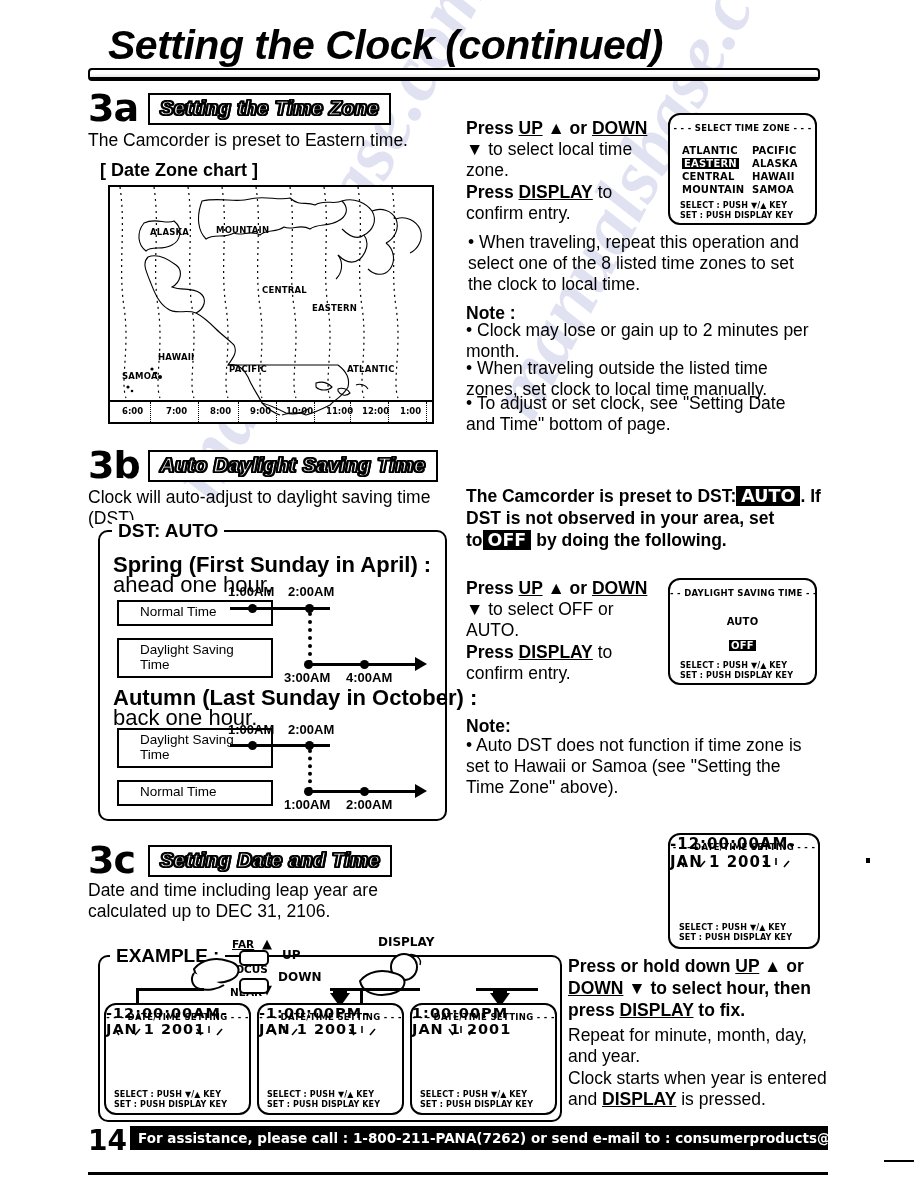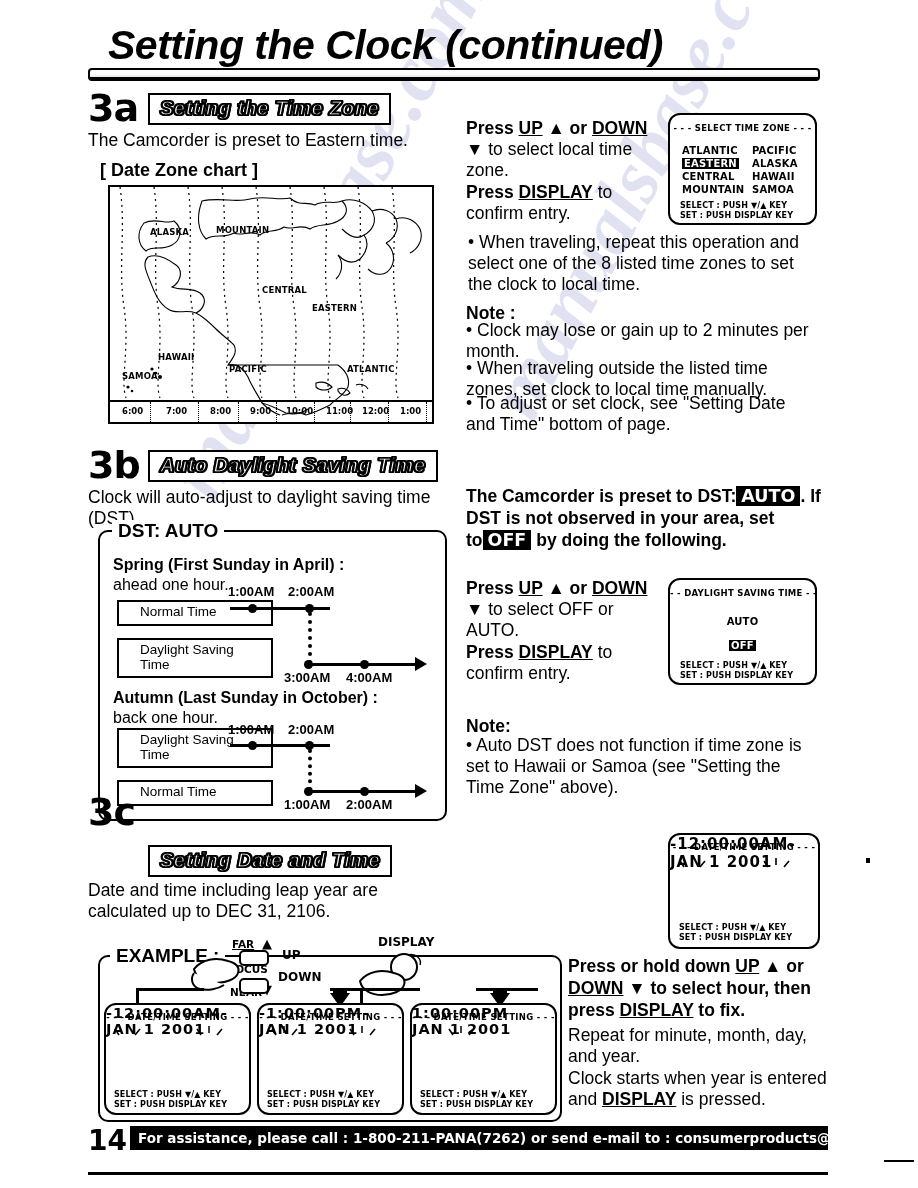--- a/index.html
+++ b/index.html
@@ -66,21 +66,21 @@
   .tzchart-label{position:absolute;left:100px;top:160px;font-size:18px;font-weight:700;}
   .mapbox{position:absolute;left:108px;top:185px;width:322px;height:235px;border:2px solid #000;background:#fff;overflow:hidden;}
   .maplabel{position:absolute;font-size:8.5px;font-weight:700;font-family:"DejaVu Sans",sans-serif;letter-spacing:.2px;}
   .scalebar{position:absolute;left:0;right:0;bottom:0;height:20px;border-top:2px solid #000;}
   .scalebar span{position:absolute;top:4px;font-size:8.5px;font-weight:700;font-family:"DejaVu Sans",sans-serif;}
   .sep{position:absolute;top:0;bottom:0;width:0;border-left:1px dotted #000;}
 
   
   .dstbox{position:absolute;left:98px;top:530px;width:345px;height:287px;border:2.5px solid #000;border-radius:10px;}
   .dstbox-label{position:absolute;left:112px;top:520px;background:#fff;padding:0 6px;font-size:19px;font-weight:700;}
-  .season{position:absolute;font-size:16px;font-weight:700;line-height:20px;}
+  .season{position:absolute;font-size:22px;font-weight:700;line-height:20px;}
   .season .sub{font-weight:400;}
   .tbox{position:absolute;border:2px solid #000;background:#fff;font-size:13.5px;line-height:15px;padding:2px 21px;}
   .tline{position:absolute;background:#000;height:3px;}
   .tdot{position:absolute;width:9px;height:9px;border-radius:50%;background:#000;}
   .vdots{position:absolute;width:3px;border-left:4px dotted #000;}
   .tlabel{position:absolute;font-size:13px;font-weight:700;white-space:nowrap;}
   .arrowhead{position:absolute;width:0;height:0;border-top:7px solid transparent;border-bottom:7px solid transparent;border-left:12px solid #000;}
 
   
   .exbox{position:absolute;left:98px;top:955px;width:460px;height:163px;border:2.5px solid #000;border-radius:10px;}
@@ -295,21 +295,21 @@
   <div class="osd" style="left:668px;top:578px;width:145px;height:103px;">
     <div class="osd-title" style="top:8px;">- - DAYLIGHT SAVING TIME - -</div>
     <div class="row" style="left:0;right:0;text-align:center;top:36px;">AUTO</div>
     <div style="position:absolute;left:0;right:0;text-align:center;top:54px;">
       <span class="row hl" style="position:static;">OFF</span>
     </div>
     <div class="foot" style="left:10px;top:81px;">SELECT : PUSH ▼/▲ KEY</div>
     <div class="foot" style="left:10px;top:91px;">SET     : PUSH DISPLAY KEY</div>
   </div>
 
-  <div class="stepnum" style="left:88px;top:790px;">3c</div>
+  <div class="stepnum" style="left:88px;top:838px;">3c</div>
   <div class="steptag" style="left:148px;top:845px;">Setting Date and Time</div>
 
   <div class="body-txt" style="left:88px;top:880px;width:360px;">Date and time including leap year are calculated up to DEC 31, 2106.</div>
 
   <div class="osd" style="left:668px;top:833px;width:148px;height:112px;">
     <div class="osd-title" style="top:7px;">- - - DATE/TIME SETTING - - -</div>
     <svg width="140" height="16" viewBox="0 0 140 16" style="position:absolute;left:6px;top:20px;">
       <g stroke="#000" stroke-width="1.6" fill="none">
         <path d="M8 12 L4 6"></path>
           <path d="M16 10 L16 3"></path>

